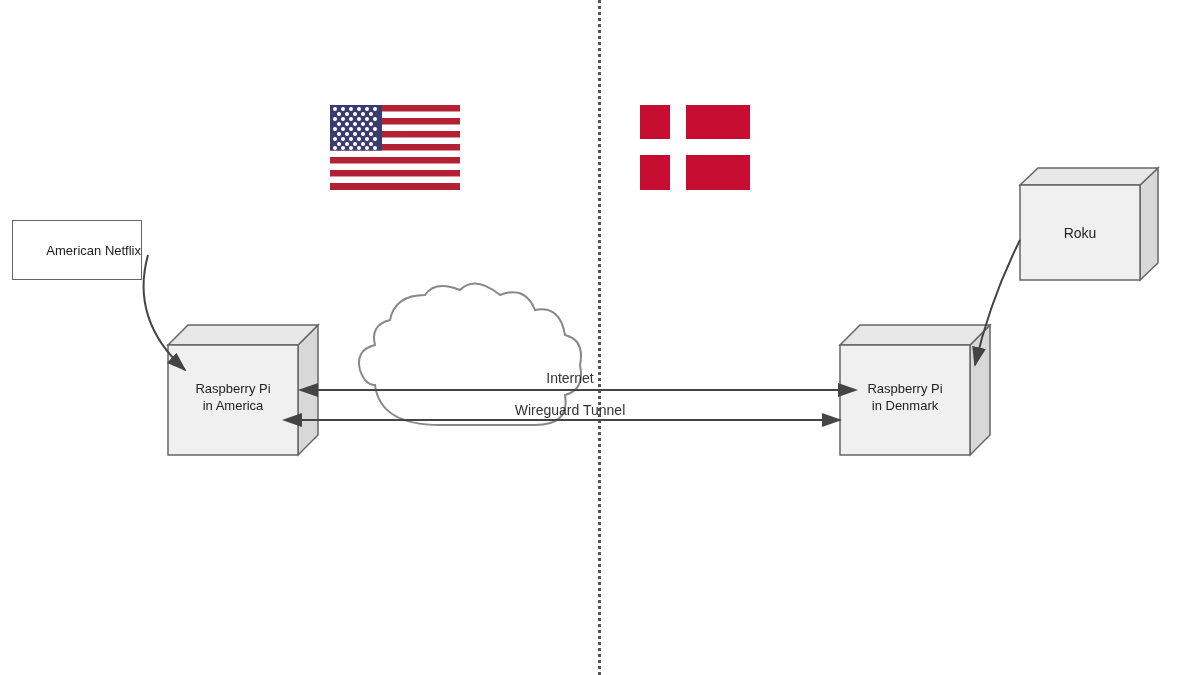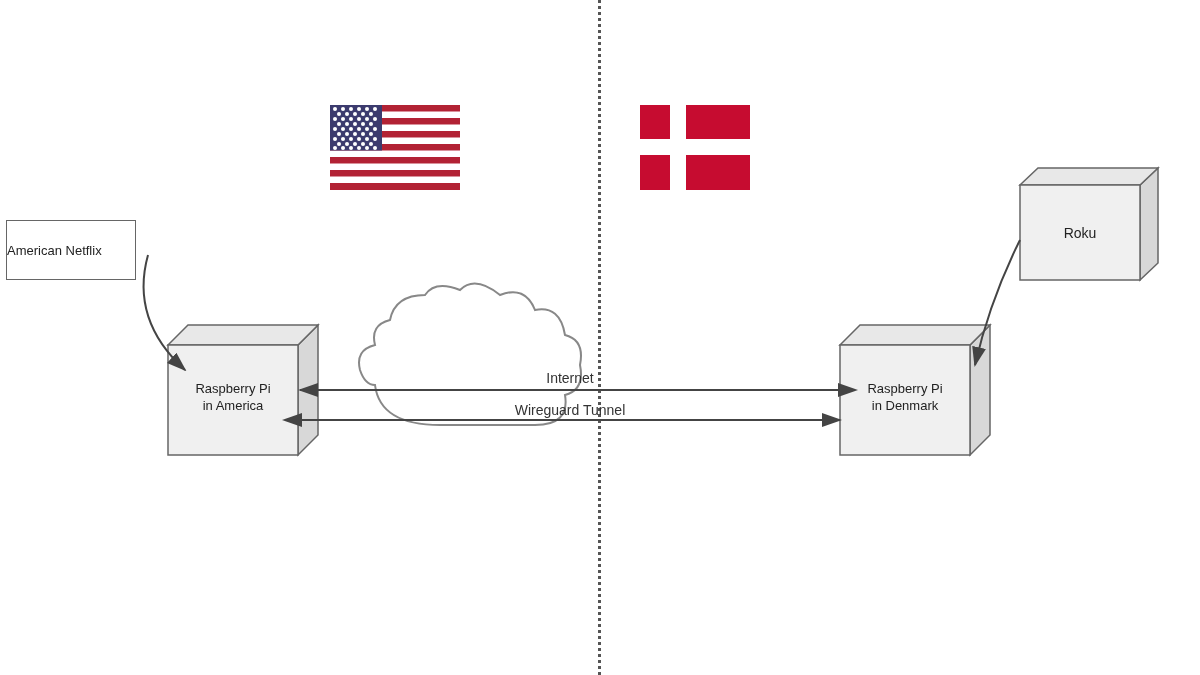--- a/index.html
+++ b/index.html
@@ -24,29 +24,29 @@
       left: 598px;
       top: 0;
       width: 2px;
       height: 675px;
       border-left: 3px dotted #555;
     }
 
     
     .netflix-box {
       position: absolute;
-      left: 6px;
+      left: 12px;
       top: 220px;
       width: 130px;
       height: 60px;
       background: #fff;
       border: 1.5px solid #666;
       display: flex;
       align-items: center;
-      justify-content: flex-start;
+      justify-content: flex-end;
     }
 
     .netflix-label {
       font-size: 13px;
       color: #222;
       text-align: center;
     }
 
     
     .flag-us {

